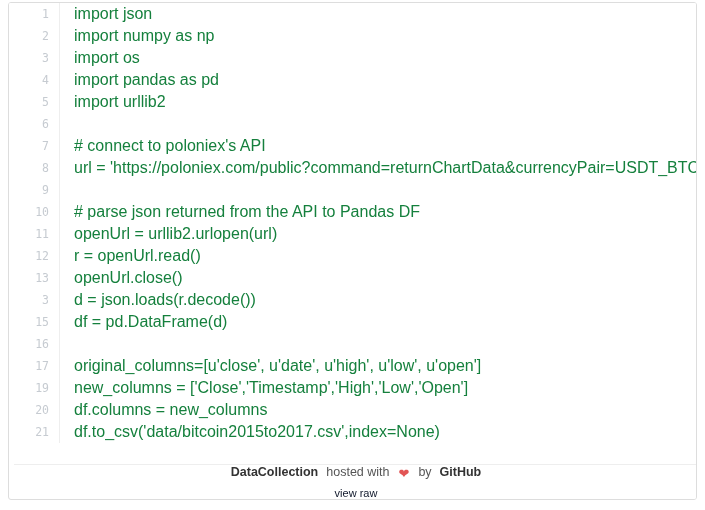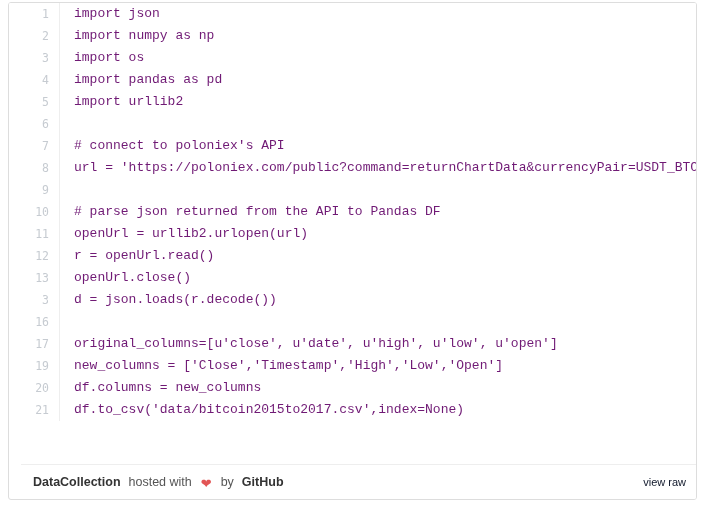--- a/index.html
+++ b/index.html
@@ -57,49 +57,50 @@
     color: #c6cbd1;
     background: #ffffff;
     border-right: 1px solid #eeeeee;
     user-select: none;
     white-space: nowrap;
   }
 
   td.line-code {
     padding: 0 0 0 14px;
     vertical-align: middle;
-    font-family: Liberation Mono, monospace;
-    font-size: 13px;
+    font-family: Liberation Sans, sans-serif;
+    font-size: 16px;
     line-height: 22px;
-    color: #701a75;
+    color: #15803d;
     white-space: pre;
     overflow: hidden;
     background: #ffffff;
   }
 
   .code-text {
     display: block;
     white-space: pre;
   }
 
   .gist-meta {
     position: absolute;
-    left: 12px;
+    left: 5px;
     right: 0;
     bottom: 0;
     height: 35px;
     box-sizing: border-box;
     border-top: 1px solid #eeeeee;
     background: #ffffff;
     display: flex;
     align-items: center;
     justify-content: space-between;
     padding: 0 10px 0 12px;
     font-size: 12px;
     color: #666666;
+    flex-direction: column;
   }
 
   .meta-left {
     display: flex;
     align-items: center;
     white-space: nowrap;
     font-size: 12.5px;
     color: #555555;
   }
 
@@ -187,20 +188,24 @@
           <td class="line-num">12</td>
           <td class="line-code"><span class="code-text">r = openUrl.read()</span></td>
         </tr>
         <tr>
           <td class="line-num">13</td>
           <td class="line-code"><span class="code-text">openUrl.close()</span></td>
         </tr>
         <tr>
           <td class="line-num">3</td>
           <td class="line-code"><span class="code-text">d = json.loads(r.decode())</span></td>
+        </tr>
+        <tr>
+          <td class="line-num">15</td>
+          <td class="line-code"><span class="code-text">df = pd.DataFrame(d)</span></td>
         </tr>
         <tr>
           <td class="line-num">16</td>
           <td class="line-code"><span class="code-text"></span></td>
         </tr>
         <tr>
           <td class="line-num">17</td>
           <td class="line-code"><span class="code-text">original_columns=[u'close', u'date', u'high', u'low', u'open']</span></td>
         </tr>
         <tr>

